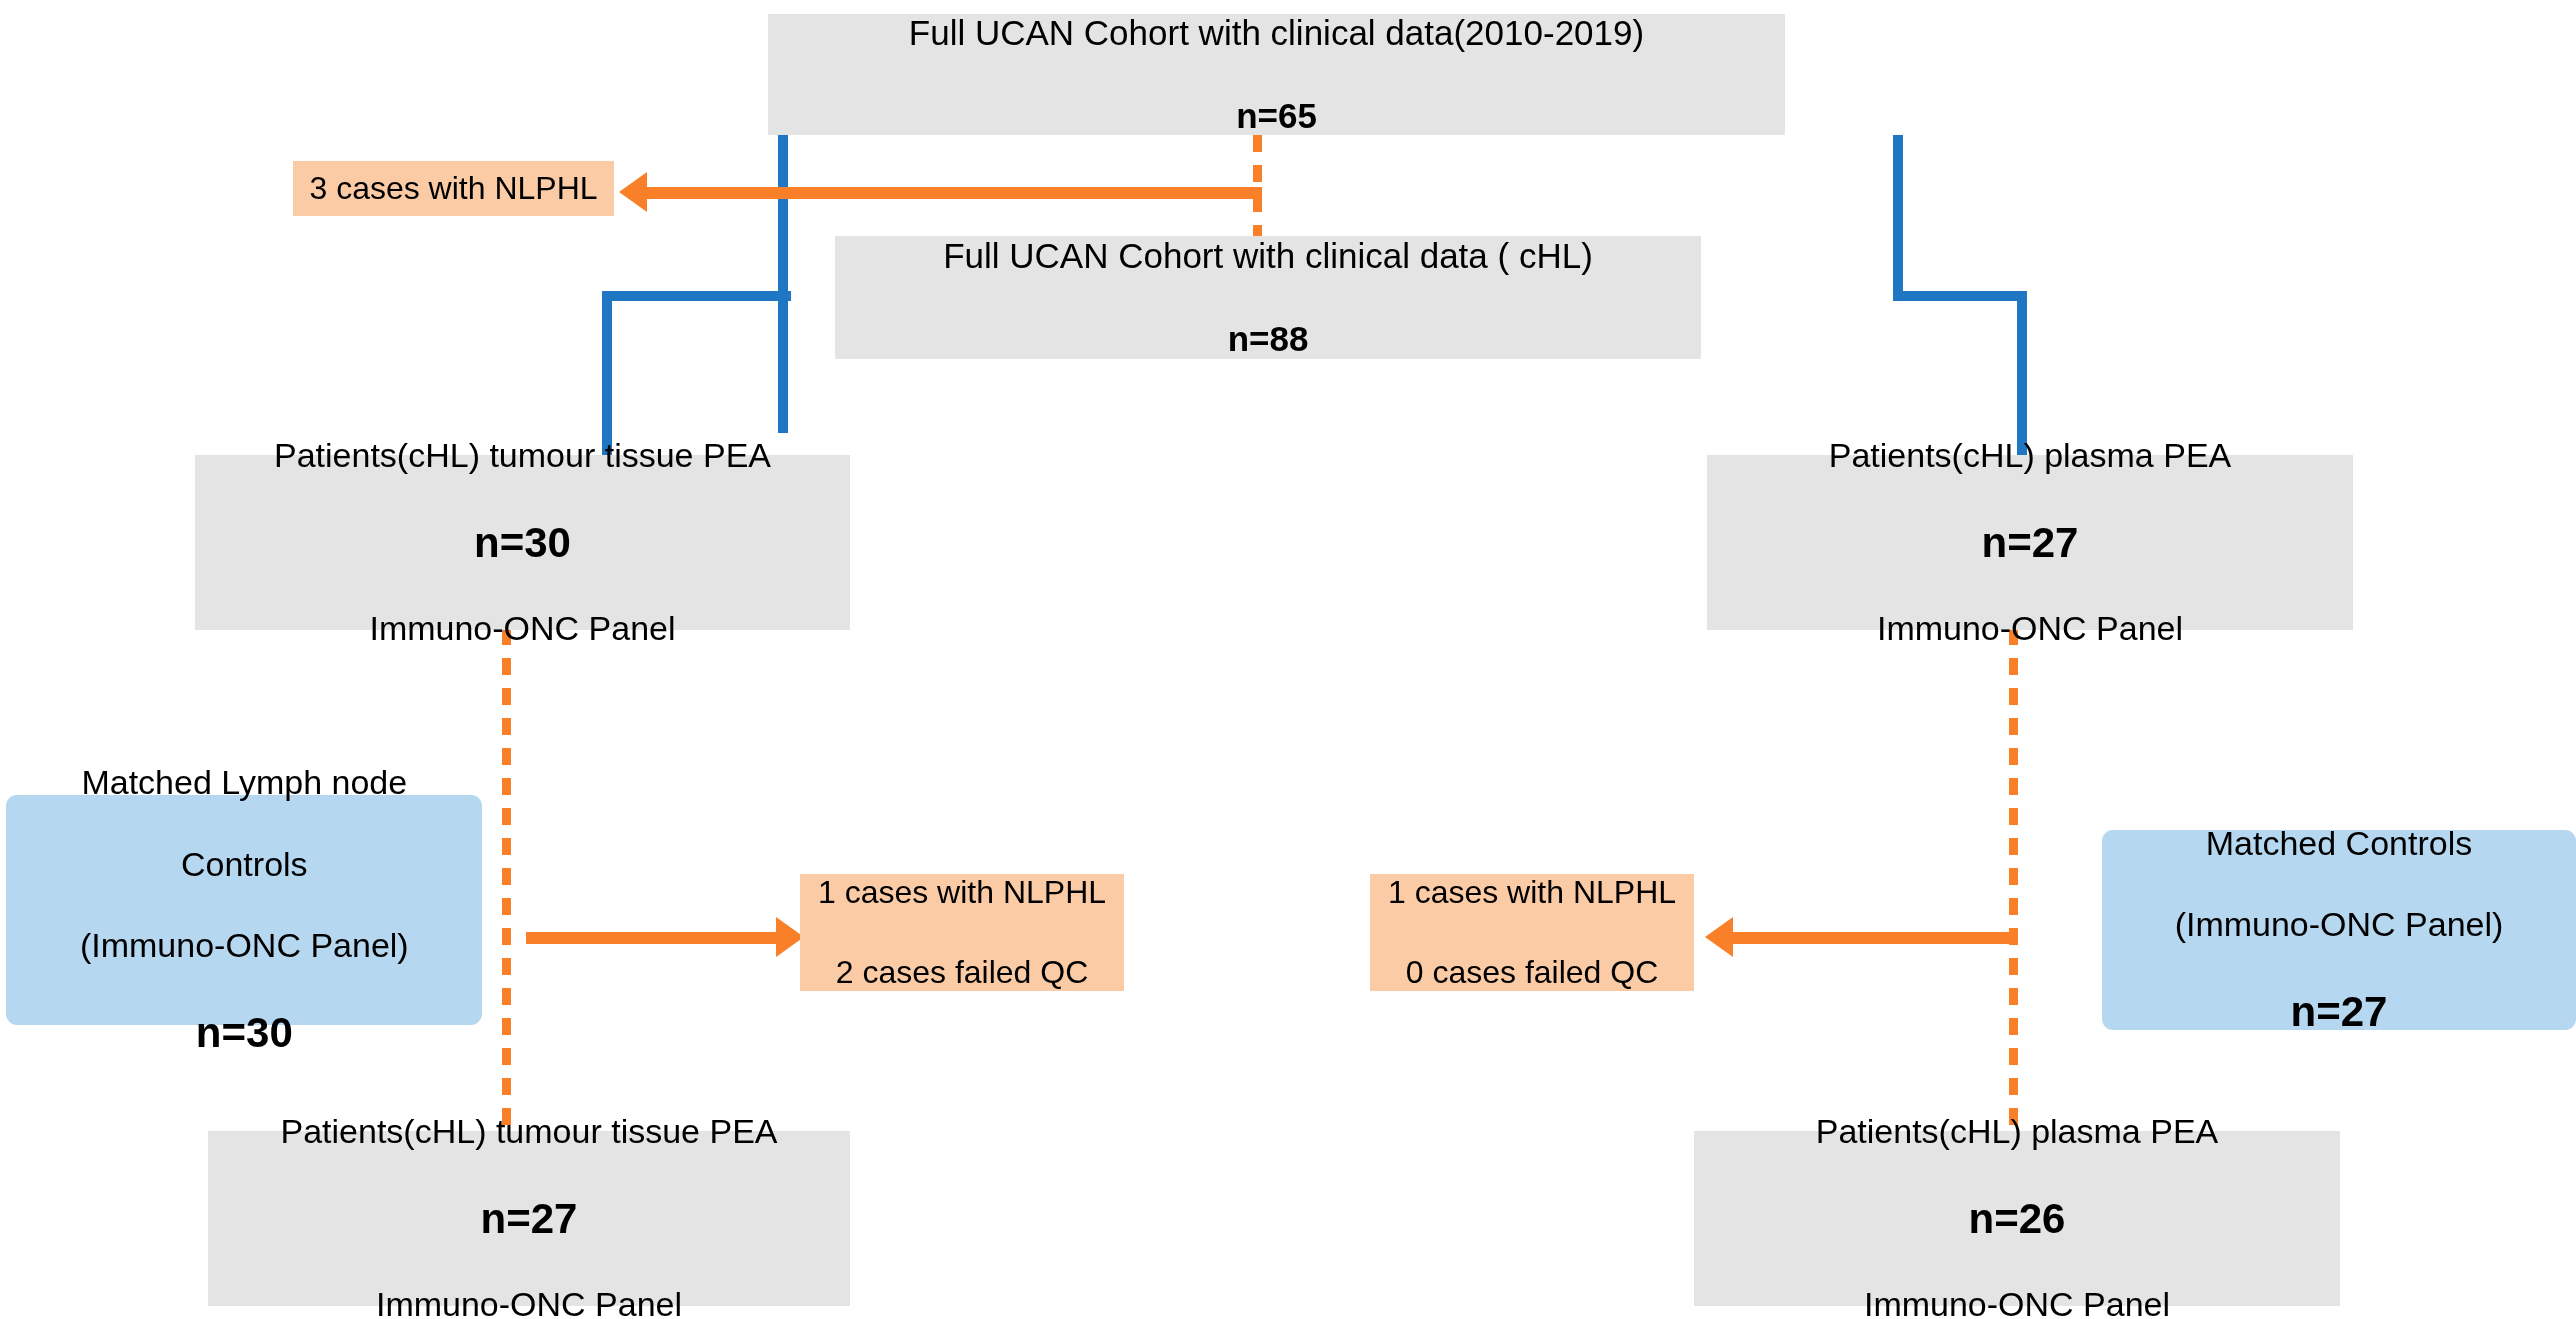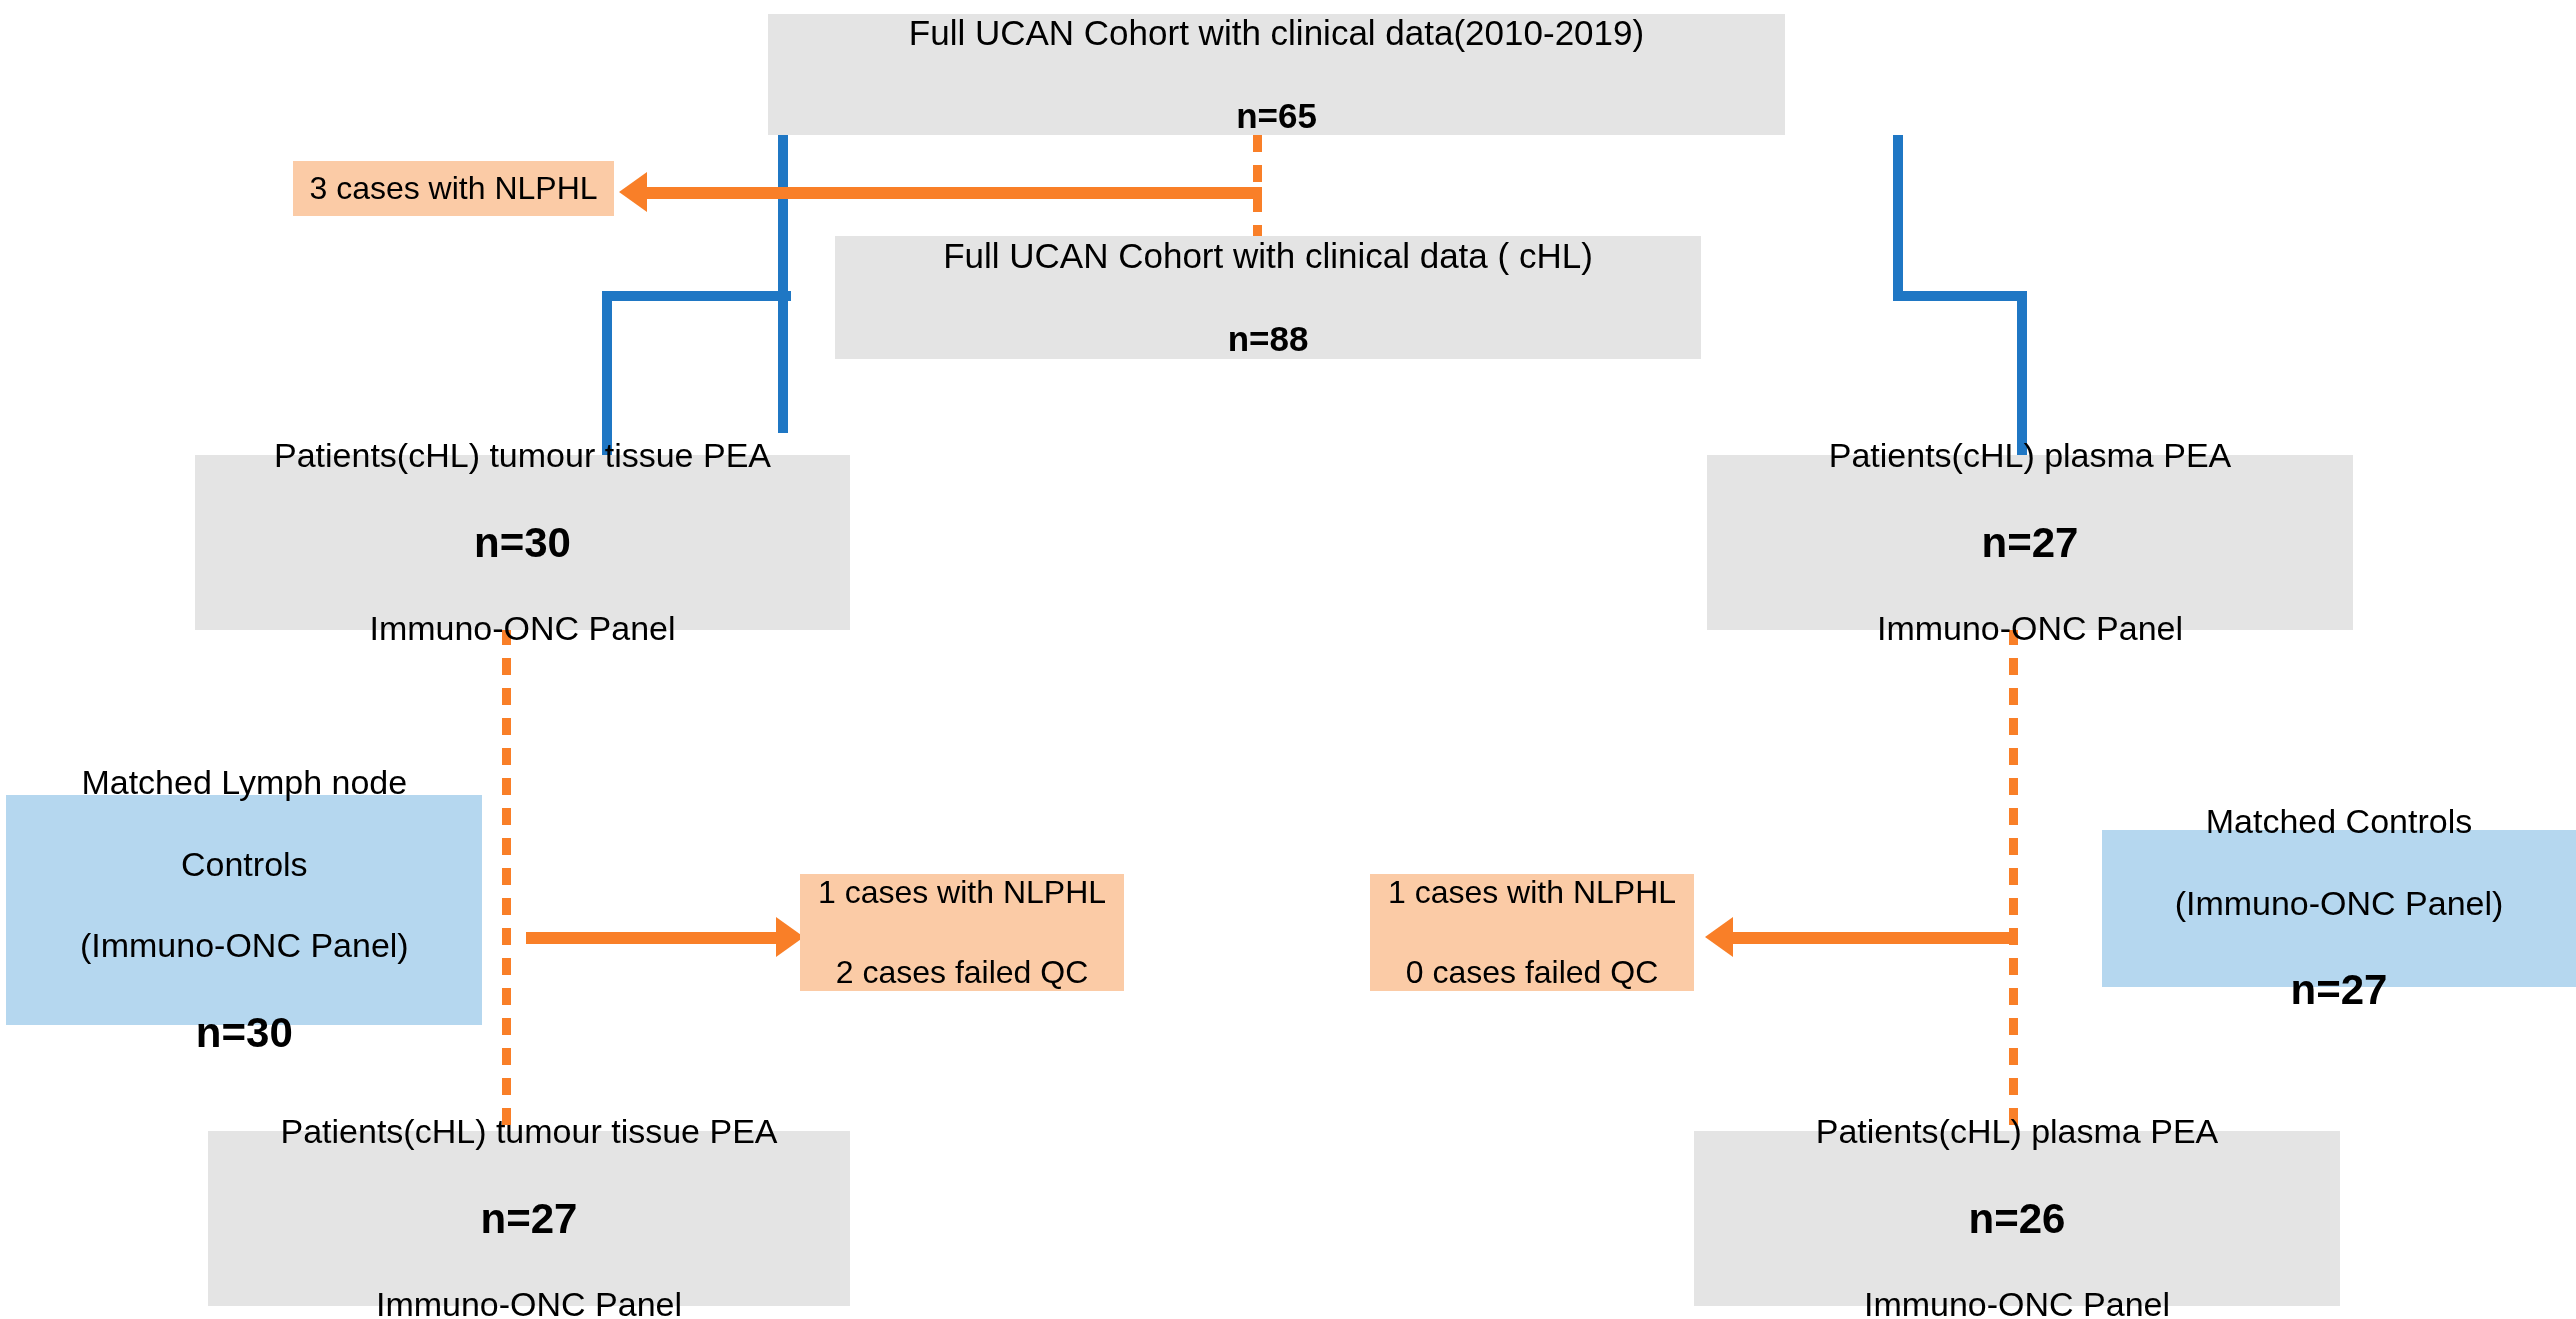--- a/index.html
+++ b/index.html
@@ -2,21 +2,21 @@
 <html style="font-size:12.6px"><head>
 <meta charset="utf-8">
 <style>
   html,body{margin:0;padding:0;background:#ffffff;}
   body{width:2576px;height:1319px;font-family:"Liberation Sans",sans-serif;}
   #stage{position:relative;width:2576px;height:1319px;overflow:hidden;background:#fff;}
 
   .box{position:absolute;box-sizing:border-box;display:flex;flex-direction:column;
        align-items:center;justify-content:center;text-align:center;color:#000;gap:40px;}
   .grey{background:#e4e4e4;}
-  .blue{background:#b5d7ef;}
+  .blue{background:#b5d7ef;border-radius:11px;}
   .peach{background:#fbcba6;}
 
   .ln{line-height:1.22;white-space:nowrap;}
   .t-lg{font-size:35px;font-weight:400;}
   .t-lg-b{font-size:35px;font-weight:700;}
   .t-md{font-size:34px;font-weight:400;}
   .t-md-b{font-size:42px;font-weight:700;}
   .t-sm{font-size:32px;font-weight:400;}
 
   .vline{position:absolute;background:#1f77c4;}
@@ -86,21 +86,21 @@
     <div class="ln t-md">Immuno-ONC Panel</div>
   </div>
 
   <div class="box blue" style="left:6.3px;top:795px;width:476px;height:230px;">
     <div class="ln t-md">Matched Lymph node</div>
     <div class="ln t-md">Controls</div>
     <div class="ln t-md">(Immuno-ONC Panel)</div>
     <div class="ln t-md-b">n=30</div>
   </div>
 
-  <div class="box blue" style="left:2102px;top:830px;width:474px;height:157px;">
+  <div class="box blue" style="left:2102px;top:830px;width:474px;height:200px;">
     <div class="ln t-md">Matched Controls</div>
     <div class="ln t-md">(Immuno-ONC Panel)</div>
     <div class="ln t-md-b">n=27</div>
   </div>
 
   <div class="box peach" style="left:800px;top:874px;width:324px;height:117px;">
     <div class="ln t-sm">1 cases with NLPHL</div>
     <div class="ln t-sm">2 cases failed QC</div>
   </div>
 

